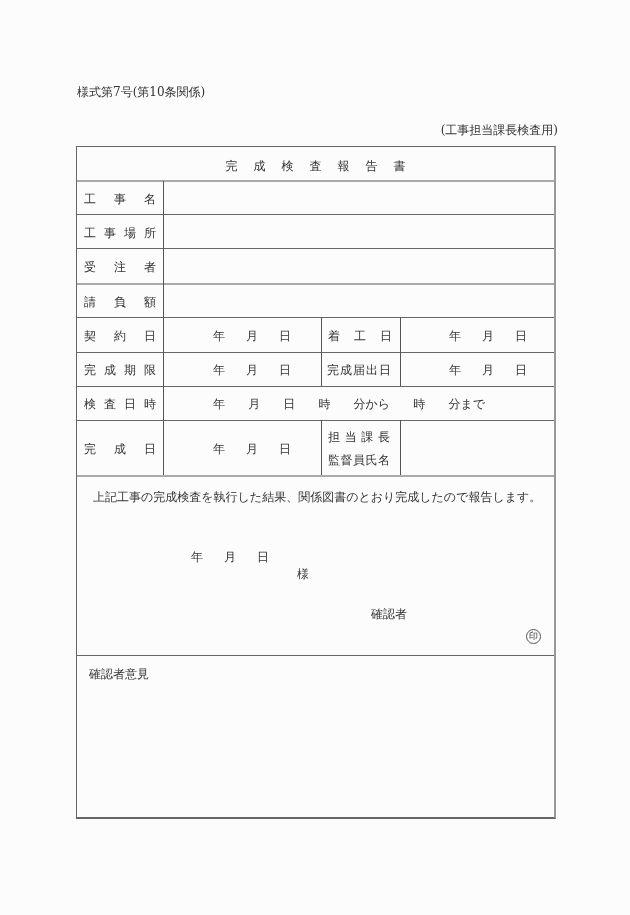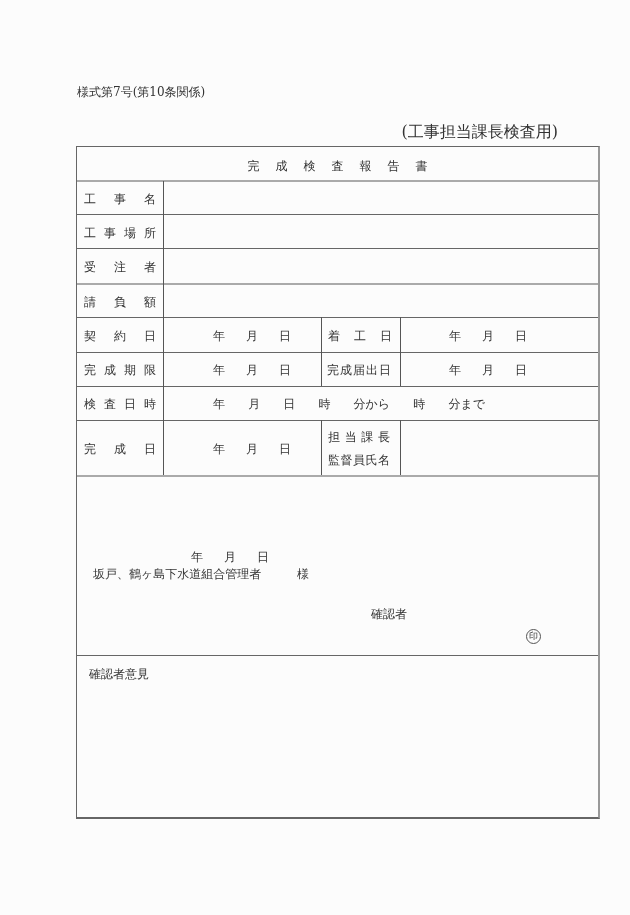--- a/index.html
+++ b/index.html
@@ -3,23 +3,23 @@
 <meta charset="utf-8">
 <style>
   html, body { margin: 0; padding: 0; }
   body {
     width: 630px; height: 915px; background: #fcfcfc; position: relative;
     font-family: "DejaVu Serif", "Liberation Serif", serif;
     color: #333; font-size: 12px; overflow: hidden;
   }
   .abs { position: absolute; }
   .form-number { left: 77px; top: 84px; font-size: 12px; letter-spacing: 0px; }
-  .usage-note { right: 72px; top: 122px; font-size: 16px; }
+  .usage-note { right: 72px; top: 122px; font-size: 12px; }
   .table {
-    position: absolute; left: 76px; top: 146px; width: 524px; height: 673px;
+    position: absolute; left: 76px; top: 146px; width: 480px; height: 673px;
     border: 1px solid #666; border-right: 2px solid #999; border-bottom: 2px solid #666;
     box-sizing: border-box;
   }
   .hline { position: absolute; left: 0; right: 0; height: 0; border-top: 1px solid #666; }
   .hline.light { border-top: 2px solid #aaa; }
   .vline { position: absolute; width: 0; border-left: 1px solid #555; }
   .cell-text { position: absolute; font-size: 12px; white-space: nowrap; }
   .label { display: flex; justify-content: space-between; width: 72px; left: 7px; }
   .title { left: 0; right: 0; text-align: center; top: 11px; letter-spacing: 0; }
   .title span { margin: 0 8px; }
@@ -167,26 +167,26 @@
   </div>
   <div class="cell-text sublabel" style="left:251px; top:305px; width:62px">
     <span>監</span>
       <span>督</span>
       <span>員</span>
       <span>氏</span>
       <span>名</span>
   </div>
   <div class="abs" style="left:324px; top:274px; width:154px; height:54px"></div>
 
+  <div class="cell-text" style="left:16px; top:342px">上記工事の完成検査を執行した結果、関係図書のとおり完成したので報告します。</div>
   <div class="cell-text ymd" style="left:114px; top:402px">
     <span>年</span>
       <span>月</span>
       <span>日</span>
   </div>
-  <div class="cell-text" style="left:16px; top:419px">坂戸、鶴ヶ島下水道組合管理者</div>
   <div class="cell-text" style="left:220px; top:419px">様</div>
   <div class="cell-text" style="left:294px; top:459px">確認者</div>
   <div class="abs" style="left:449px; top:481px">
     <span class="seal">印</span>
   </div>
 
   <div class="cell-text" style="left:12px; top:519px">確認者意見</div>
   <div class="abs" style="left:10px; top:538px; width:460px; height:125px"></div>
 </div>
 

